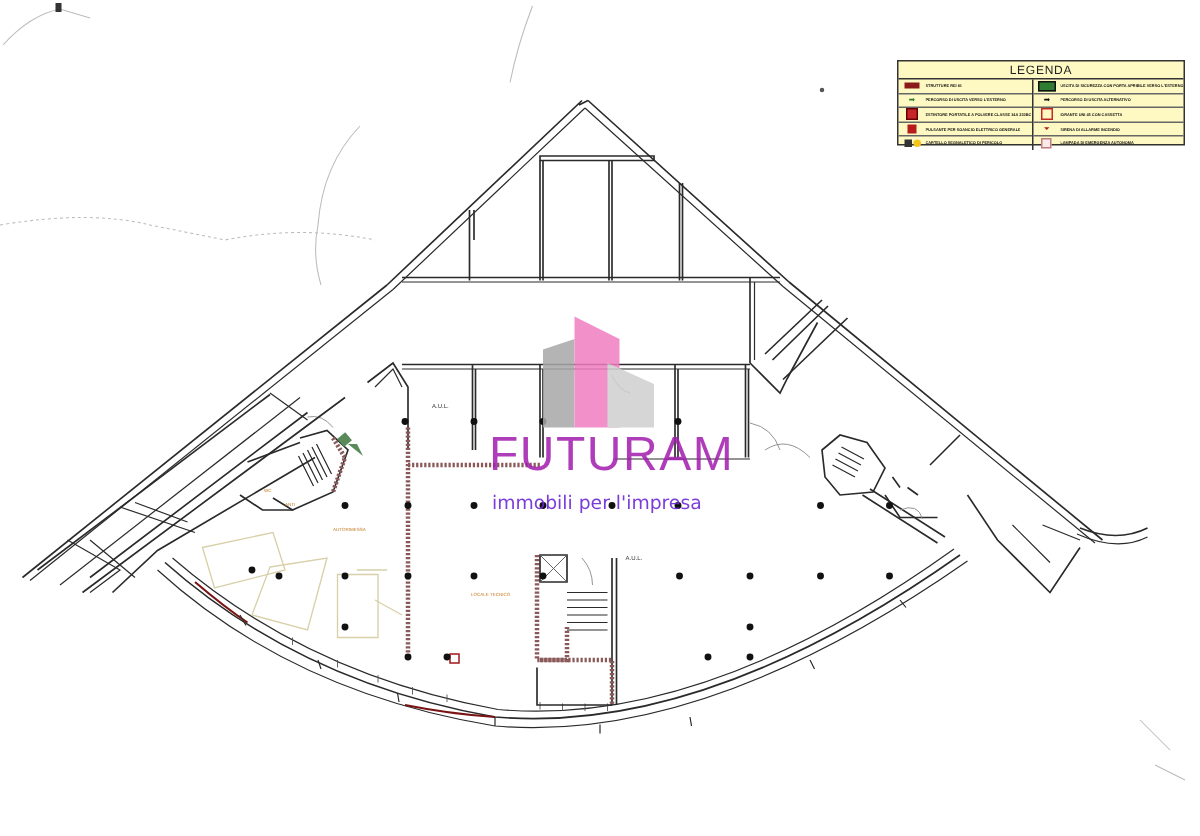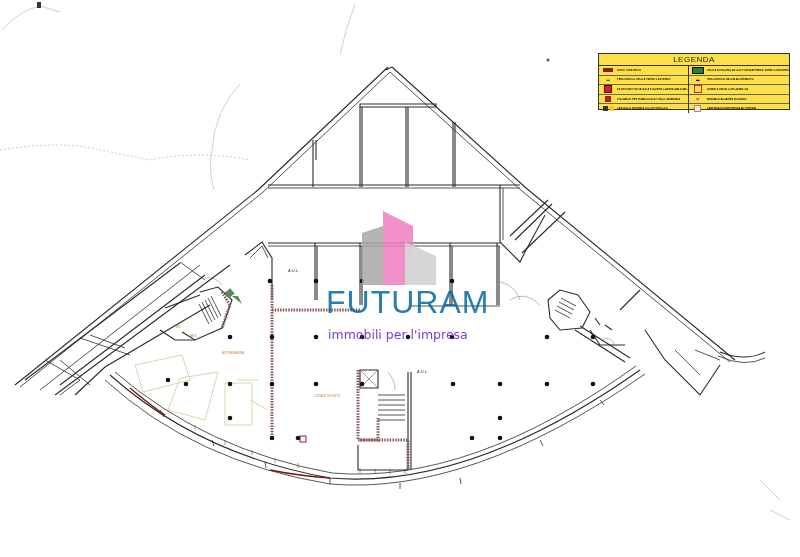--- a/index.html
+++ b/index.html
@@ -10,28 +10,28 @@
   .thin { fill:none; stroke:#555; stroke-width:0.6; }
   .hatch { fill:none; stroke:#8a5a5a; stroke-width:3; stroke-dasharray:1.5 1.2; }
   .col { fill:#111; }
   .door { fill:none; stroke:#888; stroke-width:0.6; }
   .park { fill:none; stroke:#d8d0a8; stroke-width:0.9; }
   .red { fill:none; stroke:#7a1414; stroke-width:1.4; }
   .label-sm { font-family:"Liberation Sans", sans-serif; font-size:4px; fill:#333; }
   .label-or { font-family:"Liberation Sans", sans-serif; font-size:3px; fill:#c47a20; }
   .smudge { fill:none; stroke:#bbb; stroke-width:0.7; }
 
-  .legend { position:absolute; left:598px; top:53px; width:190px; height:55px; border:1px solid #333; background:#fde047; }
+  .legend { position:absolute; left:598px; top:40px; width:190px; height:55px; border:1px solid #333; background:#fef9c3; }
   .legend-title { height:11px; border-bottom:1px solid #333; text-align:center; font-size:8px; line-height:11px; letter-spacing:0.5px; color:#222; }
   .legend-grid { display:grid; grid-template-columns:1fr 1fr; }
   .legend-row { display:flex; align-items:center; height:8.6px; border-bottom:0.5px solid #666; }
   .legend-col-left { border-right:1px solid #333; }
   .legend-sym { width:12px; height:6px; margin:0 3px 0 3px; display:flex; align-items:center; justify-content:center; font-size:5px; line-height:6px; }
   .legend-text { font-size:2.6px; color:#111; white-space:nowrap; overflow:hidden; font-weight:bold; }
-  .logo-brand { position:absolute; left:326px; top:286px; font-family:"Liberation Sans", sans-serif; font-size:32px; letter-spacing:1px; color:#0369a1; opacity:0.85; font-weight:normal; line-height:32px; }
+  .logo-brand { position:absolute; left:326px; top:286px; font-family:"Liberation Sans", sans-serif; font-size:32px; letter-spacing:1px; color:#a21caf; opacity:0.85; font-weight:normal; line-height:32px; }
   .logo-tag { position:absolute; left:328px; top:328px; font-family:"DejaVu Sans", sans-serif; font-size:12.5px; color:#6d28d9; opacity:0.9; line-height:14px; }
 </style>
 </head>
 <body>
 
 <svg id="plan" viewBox="0 0 800 557" xmlns="http://www.w3.org/2000/svg">
 
   <g>
     <path class="smudge" d="M2,30 Q20,10 40,6 L60,12"></path>
     <path class="smudge" d="M355,4 Q345,30 340,55"></path>

